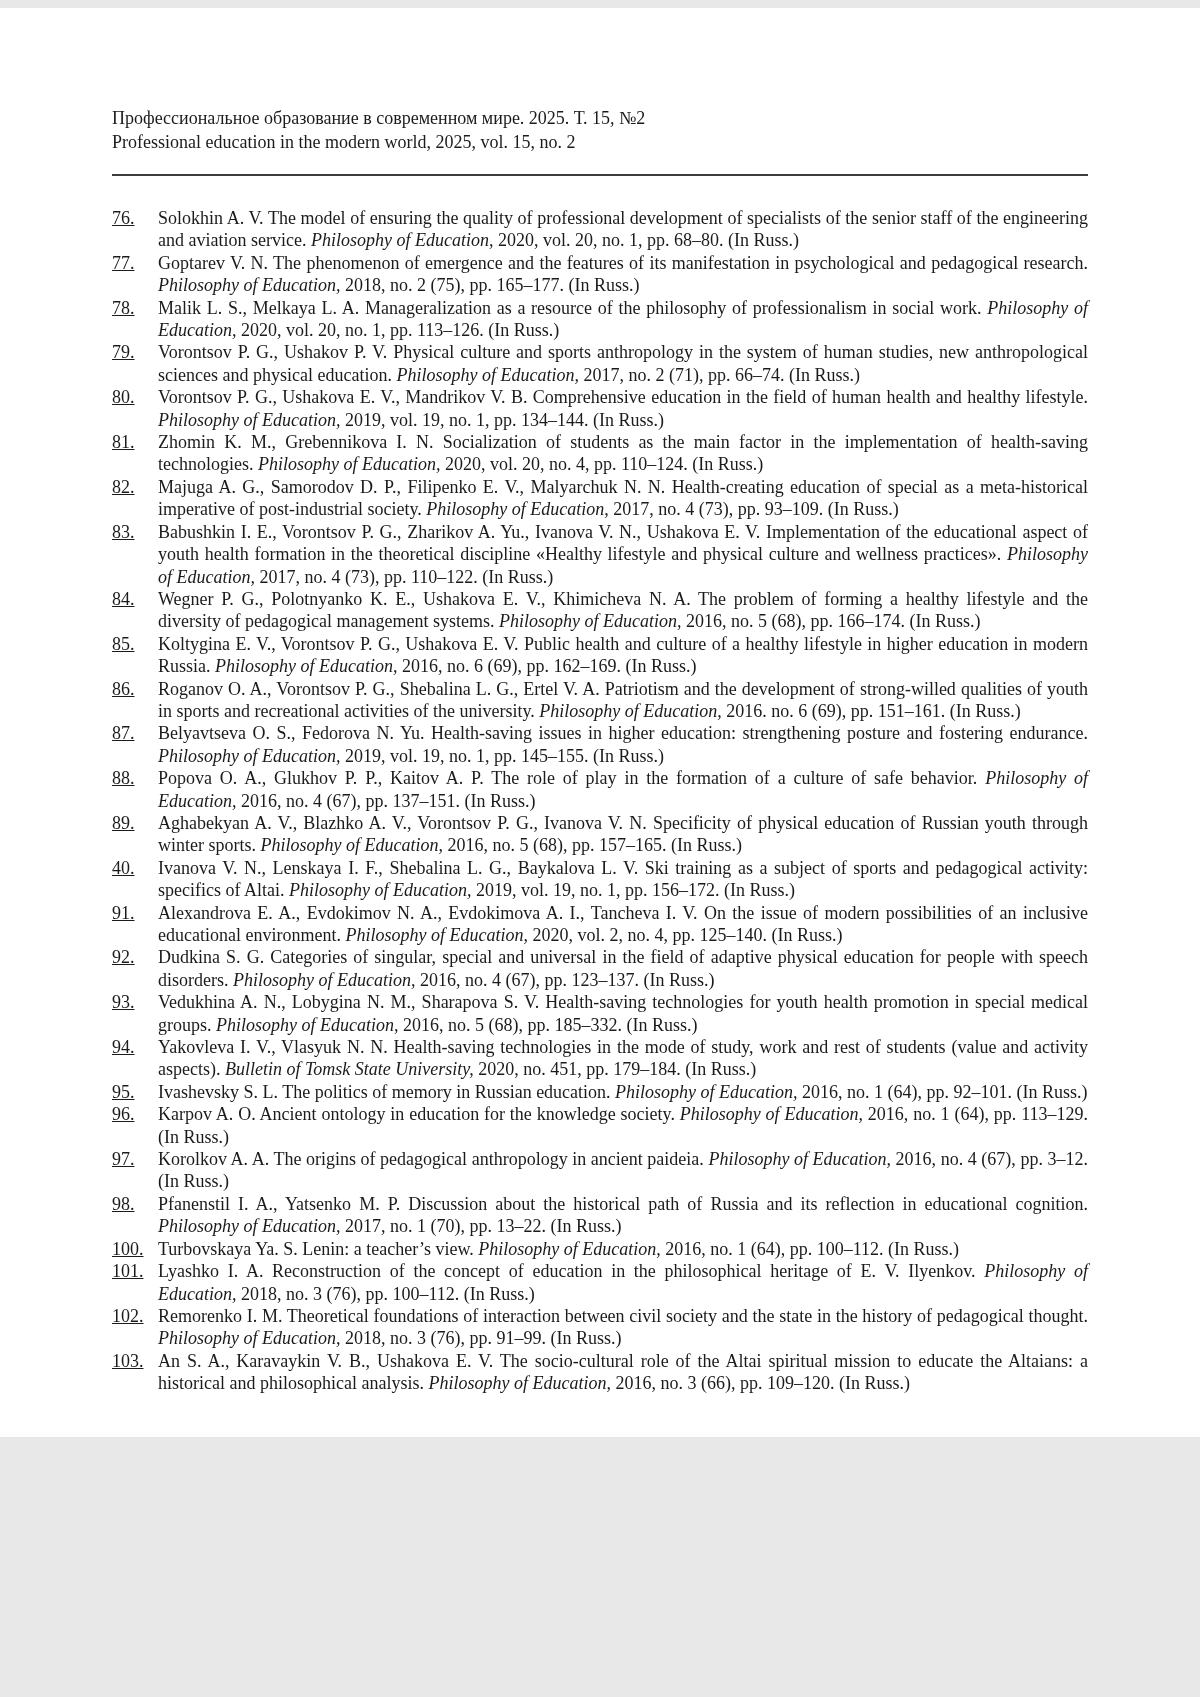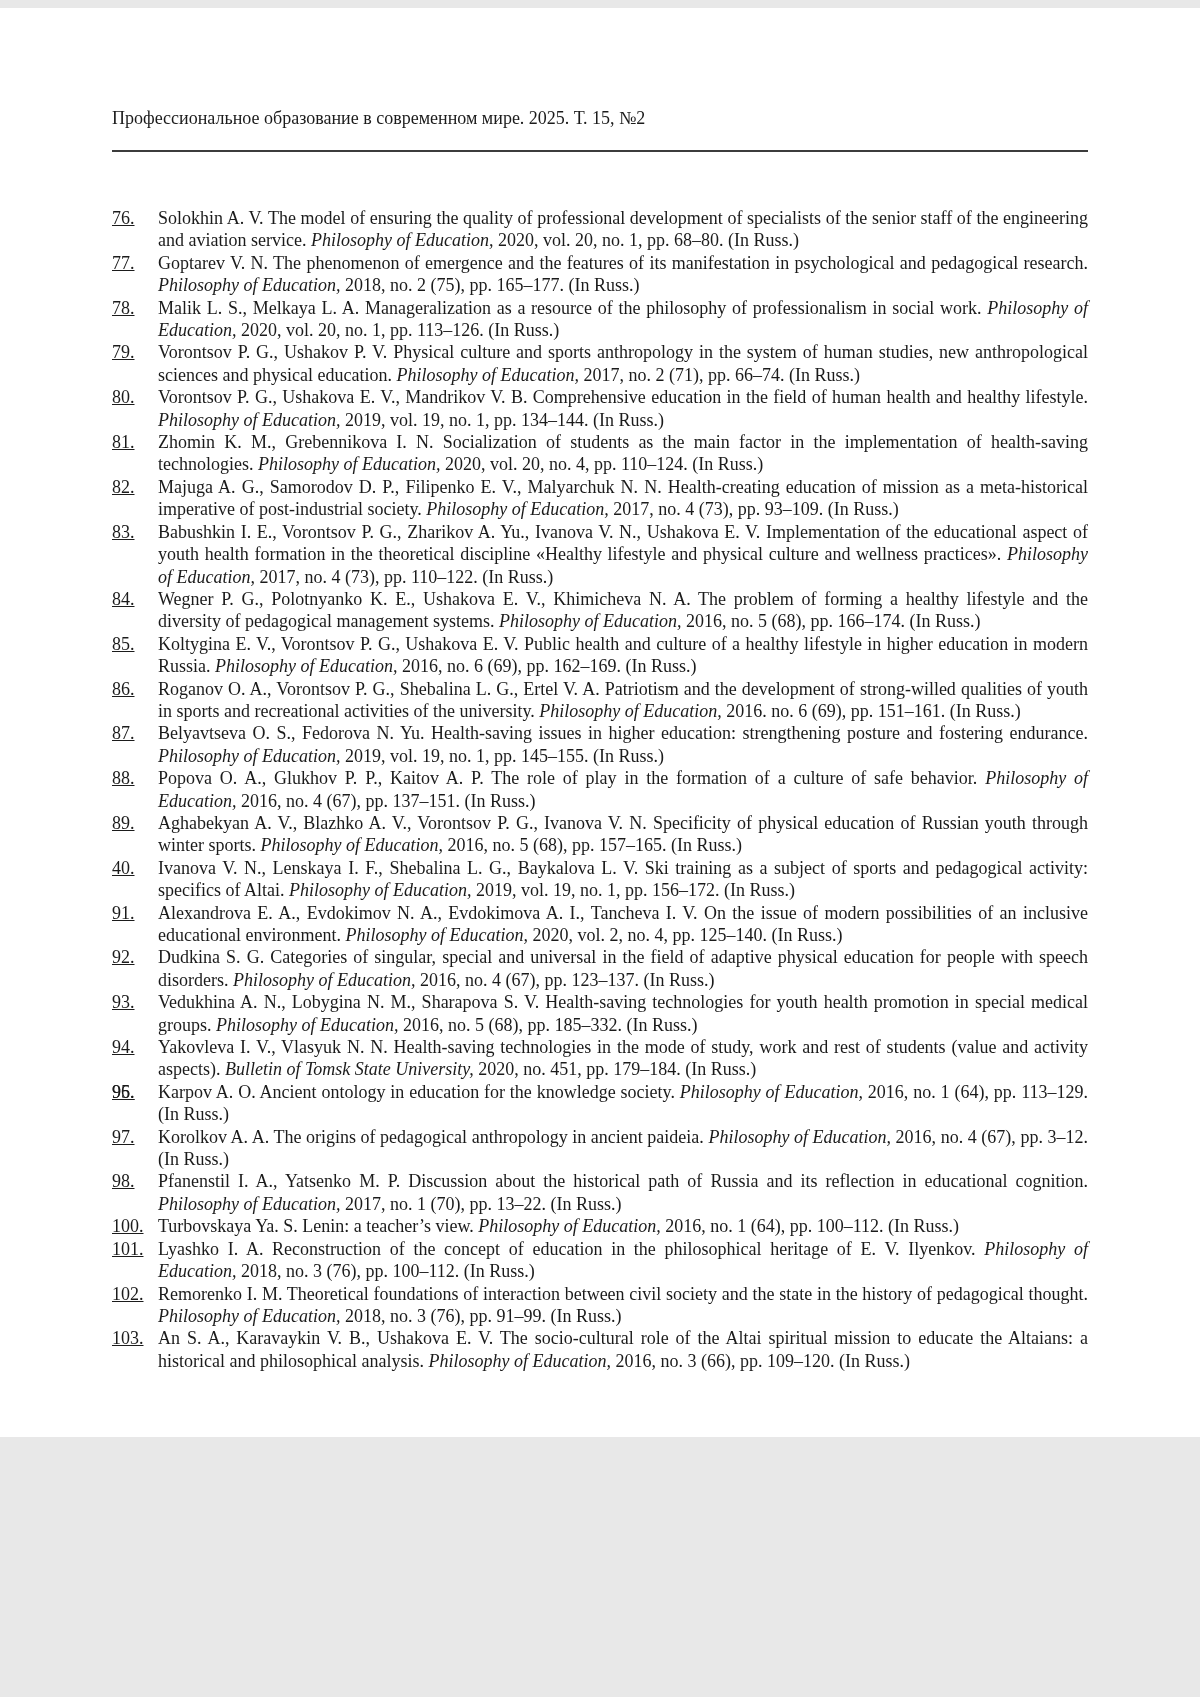--- a/index.html
+++ b/index.html
@@ -59,44 +59,45 @@
     color: #737373;
   }
 </style>
 </head>
 <body>
 
 <div class="page">
 
   <header class="journal-header">
     <div class="line">Профессиональное образование в современном мире. 2025. Т. 15, №2</div>
+    <div class="line">Professional education in the modern world, 2025, vol. 15, no. 2</div>
     <hr class="header-rule">
   </header>
 
   <main class="refs">
       <div class="ref"><span class="ref-num">76.</span><span class="ref-text"><span>Solokhin A. V. The model of ensuring the quality of professional development of specialists of the senior staff of the engineering and aviation service. </span><em>Philosophy of Education,</em><span> 2020, vol. 20, no. 1, pp. 68–80. (In Russ.)</span></span></div>
       <div class="ref"><span class="ref-num">77.</span><span class="ref-text"><span>Goptarev V. N. The phenomenon of emergence and the features of its manifestation in psychological and pedagogical research. </span><em>Philosophy of Education,</em><span> 2018, no. 2 (75), pp. 165–177. (In Russ.)</span></span></div>
       <div class="ref"><span class="ref-num">78.</span><span class="ref-text"><span>Malik L. S., Melkaya L. A. Manageralization as a resource of the philosophy of professionalism in social work. </span><em>Philosophy of Education,</em><span> 2020, vol. 20, no. 1, pp. 113–126. (In Russ.)</span></span></div>
       <div class="ref"><span class="ref-num">79.</span><span class="ref-text"><span>Vorontsov P. G., Ushakov P. V. Physical culture and sports anthropology in the system of human studies, new anthropological sciences and physical education. </span><em>Philosophy of Education,</em><span> 2017, no. 2 (71), pp. 66–74. (In Russ.)</span></span></div>
       <div class="ref"><span class="ref-num">80.</span><span class="ref-text"><span>Vorontsov P. G., Ushakova E. V., Mandrikov V. B. Comprehensive education in the field of human health and healthy lifestyle. </span><em>Philosophy of Education,</em><span> 2019, vol. 19, no. 1, pp. 134–144. (In Russ.)</span></span></div>
       <div class="ref"><span class="ref-num">81.</span><span class="ref-text"><span>Zhomin K. M., Grebennikova I. N. Socialization of students as the main factor in the implementation of health-saving technologies. </span><em>Philosophy of Education,</em><span> 2020, vol. 20, no. 4, pp. 110–124. (In Russ.)</span></span></div>
-      <div class="ref"><span class="ref-num">82.</span><span class="ref-text"><span>Majuga A. G., Samorodov D. P., Filipenko E. V., Malyarchuk N. N. Health-creating education of mission as a meta-historical imperative of post-industrial society. </span><em>Philosophy of Education,</em><span> 2017, no. 4 (73), pp. 93–109. (In Russ.)</span></span></div>
+      <div class="ref"><span class="ref-num">82.</span><span class="ref-text"><span>Majuga A. G., Samorodov D. P., Filipenko E. V., Malyarchuk N. N. Health-creating education of special as a meta-historical imperative of post-industrial society. </span><em>Philosophy of Education,</em><span> 2017, no. 4 (73), pp. 93–109. (In Russ.)</span></span></div>
       <div class="ref"><span class="ref-num">83.</span><span class="ref-text"><span>Babushkin I. E., Vorontsov P. G., Zharikov A. Yu., Ivanova V. N., Ushakova E. V. Implementation of the educational aspect of youth health formation in the theoretical discipline «Healthy lifestyle and physical culture and wellness practices». </span><em>Philosophy of Education,</em><span> 2017, no. 4 (73), pp. 110–122. (In Russ.)</span></span></div>
       <div class="ref"><span class="ref-num">84.</span><span class="ref-text"><span>Wegner P. G., Polotnyanko K. E., Ushakova E. V., Khimicheva N. A. The problem of forming a healthy lifestyle and the diversity of pedagogical management systems. </span><em>Philosophy of Education,</em><span> 2016, no. 5 (68), pp. 166–174. (In Russ.)</span></span></div>
       <div class="ref"><span class="ref-num">85.</span><span class="ref-text"><span>Koltygina E. V., Vorontsov P. G., Ushakova E. V. Public health and culture of a healthy lifestyle in higher education in modern Russia. </span><em>Philosophy of Education,</em><span> 2016, no. 6 (69), pp. 162–169. (In Russ.)</span></span></div>
       <div class="ref"><span class="ref-num">86.</span><span class="ref-text"><span>Roganov O. A., Vorontsov P. G., Shebalina L. G., Ertel V. A. Patriotism and the development of strong-willed qualities of youth in sports and recreational activities of the university. </span><em>Philosophy of Education,</em><span> 2016. no. 6 (69), pp. 151–161. (In Russ.)</span></span></div>
       <div class="ref"><span class="ref-num">87.</span><span class="ref-text"><span>Belyavtseva O. S., Fedorova N. Yu. Health-saving issues in higher education: strengthening posture and fostering endurance. </span><em>Philosophy of Education,</em><span> 2019, vol. 19, no. 1, pp. 145–155. (In Russ.)</span></span></div>
       <div class="ref"><span class="ref-num">88.</span><span class="ref-text"><span>Popova O. A., Glukhov P. P., Kaitov A. P. The role of play in the formation of a culture of safe behavior. </span><em>Philosophy of Education,</em><span> 2016, no. 4 (67), pp. 137–151. (In Russ.)</span></span></div>
       <div class="ref"><span class="ref-num">89.</span><span class="ref-text"><span>Aghabekyan A. V., Blazhko A. V., Vorontsov P. G., Ivanova V. N. Specificity of physical education of Russian youth through winter sports. </span><em>Philosophy of Education,</em><span> 2016, no. 5 (68), pp. 157–165. (In Russ.)</span></span></div>
       <div class="ref"><span class="ref-num">40.</span><span class="ref-text"><span>Ivanova V. N., Lenskaya I. F., Shebalina L. G., Baykalova L. V. Ski training as a subject of sports and pedagogical activity: specifics of Altai. </span><em>Philosophy of Education,</em><span> 2019, vol. 19, no. 1, pp. 156–172. (In Russ.)</span></span></div>
       <div class="ref"><span class="ref-num">91.</span><span class="ref-text"><span>Alexandrova E. A., Evdokimov N. A., Evdokimova A. I., Tancheva I. V. On the issue of modern possibilities of an inclusive educational environment. </span><em>Philosophy of Education,</em><span> 2020, vol. 2, no. 4, pp. 125–140. (In Russ.)</span></span></div>
       <div class="ref"><span class="ref-num">92.</span><span class="ref-text"><span>Dudkina S. G. Categories of singular, special and universal in the field of adaptive physical education for people with speech disorders. </span><em>Philosophy of Education,</em><span> 2016, no. 4 (67), pp. 123–137. (In Russ.)</span></span></div>
       <div class="ref"><span class="ref-num">93.</span><span class="ref-text"><span>Vedukhina A. N., Lobygina N. M., Sharapova S. V. Health-saving technologies for youth health promotion in special medical groups. </span><em>Philosophy of Education,</em><span> 2016, no. 5 (68), pp. 185–332. (In Russ.)</span></span></div>
       <div class="ref"><span class="ref-num">94.</span><span class="ref-text"><span>Yakovleva I. V., Vlasyuk N. N. Health-saving technologies in the mode of study, work and rest of students (value and activity aspects). </span><em>Bulletin of Tomsk State University,</em><span> 2020, no. 451, pp. 179–184. (In Russ.)</span></span></div>
-      <div class="ref"><span class="ref-num">95.</span></div>
+      <div class="ref"><span class="ref-num">95.</span><span class="ref-text"><span>Ivashevsky S. L. The politics of memory in Russian education. </span><em>Philosophy of Education,</em><span> 2016, no. 1 (64), pp. 92–101. (In Russ.)</span></span></div>
       <div class="ref"><span class="ref-num">96.</span><span class="ref-text"><span>Karpov A. O. Ancient ontology in education for the knowledge society. </span><em>Philosophy of Education,</em><span> 2016, no. 1 (64), pp. 113–129. (In Russ.)</span></span></div>
       <div class="ref"><span class="ref-num">97.</span><span class="ref-text"><span>Korolkov A. A. The origins of pedagogical anthropology in ancient paideia. </span><em>Philosophy of Education,</em><span> 2016, no. 4 (67), pp. 3–12. (In Russ.)</span></span></div>
       <div class="ref"><span class="ref-num">98.</span><span class="ref-text"><span>Pfanenstil I. A., Yatsenko M. P. Discussion about the historical path of Russia and its reflection in educational cognition. </span><em>Philosophy of Education,</em><span> 2017, no. 1 (70), pp. 13–22. (In Russ.)</span></span></div>
       <div class="ref"><span class="ref-num">100.</span><span class="ref-text"><span>Turbovskaya Ya. S. Lenin: a teacher’s view. </span><em>Philosophy of Education,</em><span> 2016, no. 1 (64), pp. 100–112. (In Russ.)</span></span></div>
       <div class="ref"><span class="ref-num">101.</span><span class="ref-text"><span>Lyashko I. A. Reconstruction of the concept of education in the philosophical heritage of E. V. Ilyenkov. </span><em>Philosophy of Education,</em><span> 2018, no. 3 (76), pp. 100–112. (In Russ.)</span></span></div>
       <div class="ref"><span class="ref-num">102.</span><span class="ref-text"><span>Remorenko I. M. Theoretical foundations of interaction between civil society and the state in the history of pedagogical thought. </span><em>Philosophy of Education,</em><span> 2018, no. 3 (76), pp. 91–99. (In Russ.)</span></span></div>
       <div class="ref"><span class="ref-num">103.</span><span class="ref-text"><span>An S. A., Karavaykin V. B., Ushakova E. V. The socio-cultural role of the Altai spiritual mission to educate the Altaians: a historical and philosophical analysis. </span><em>Philosophy of Education,</em><span> 2016, no. 3 (66), pp. 109–120. (In Russ.)</span></span></div>
     </main>
 
   <footer class="page-footer">

